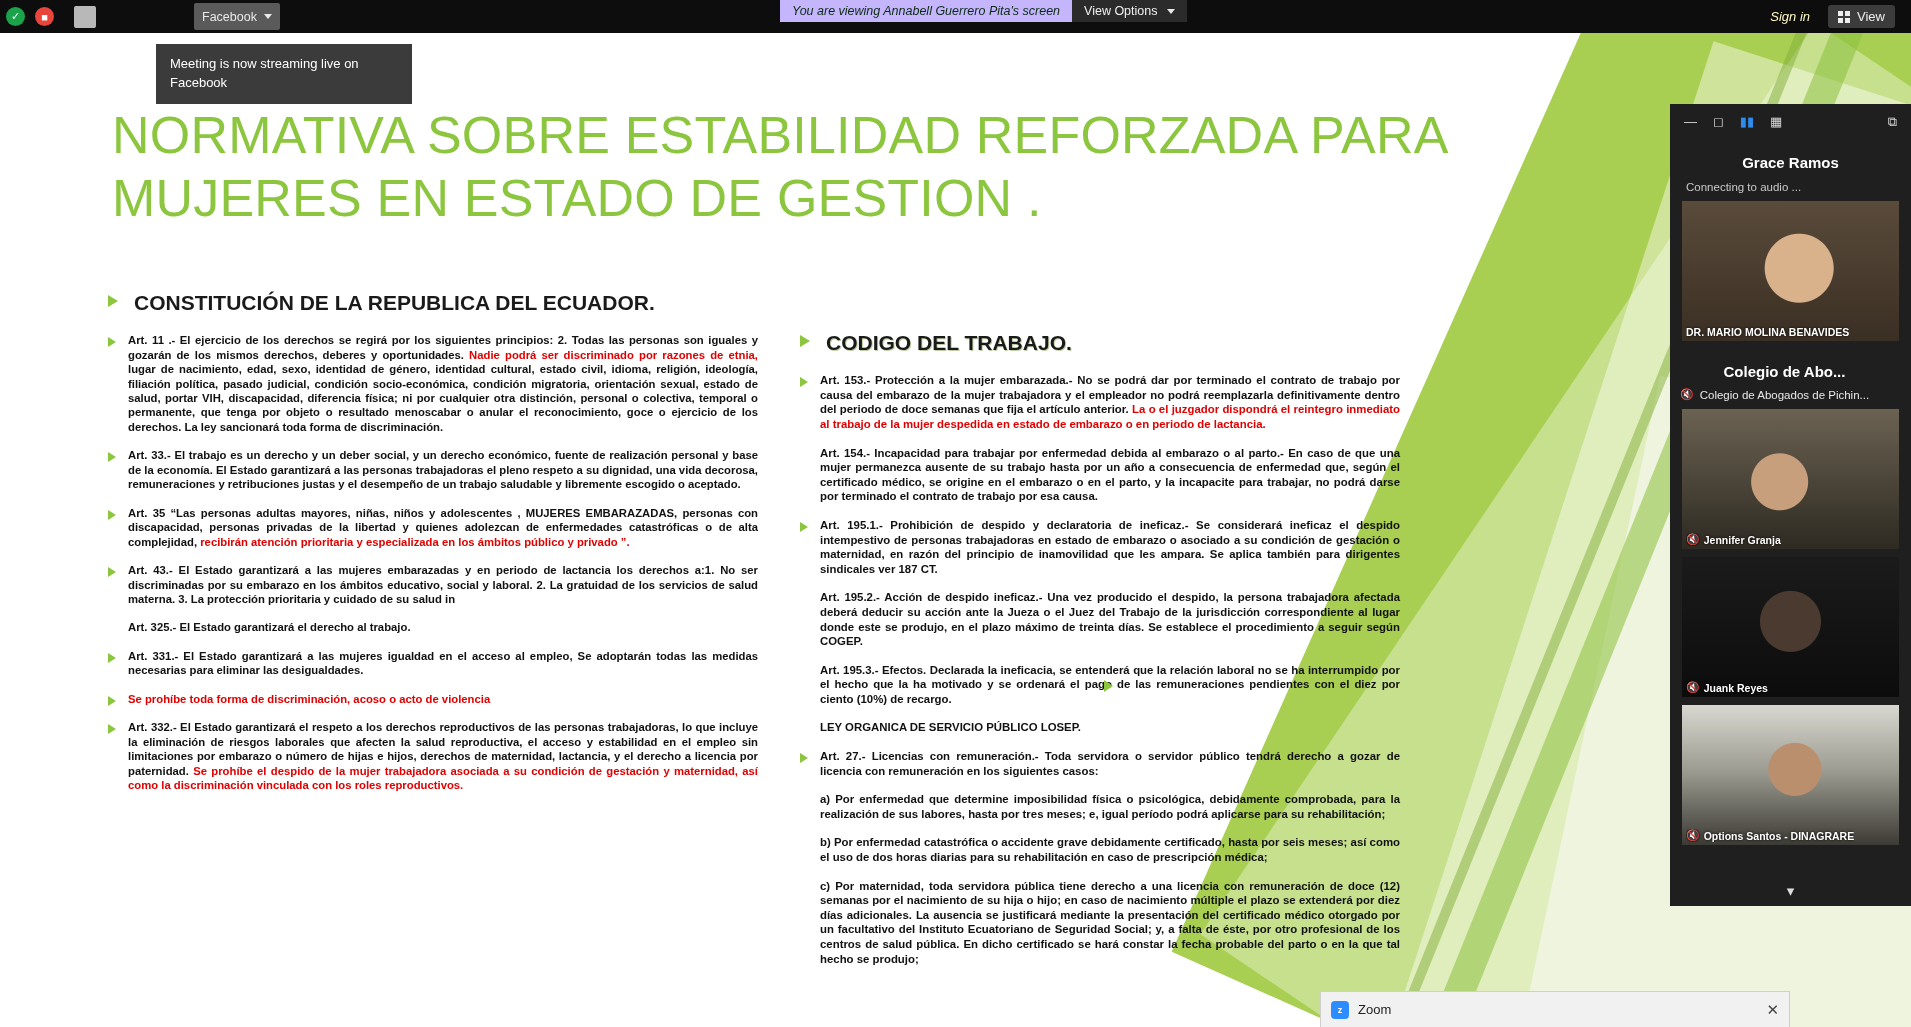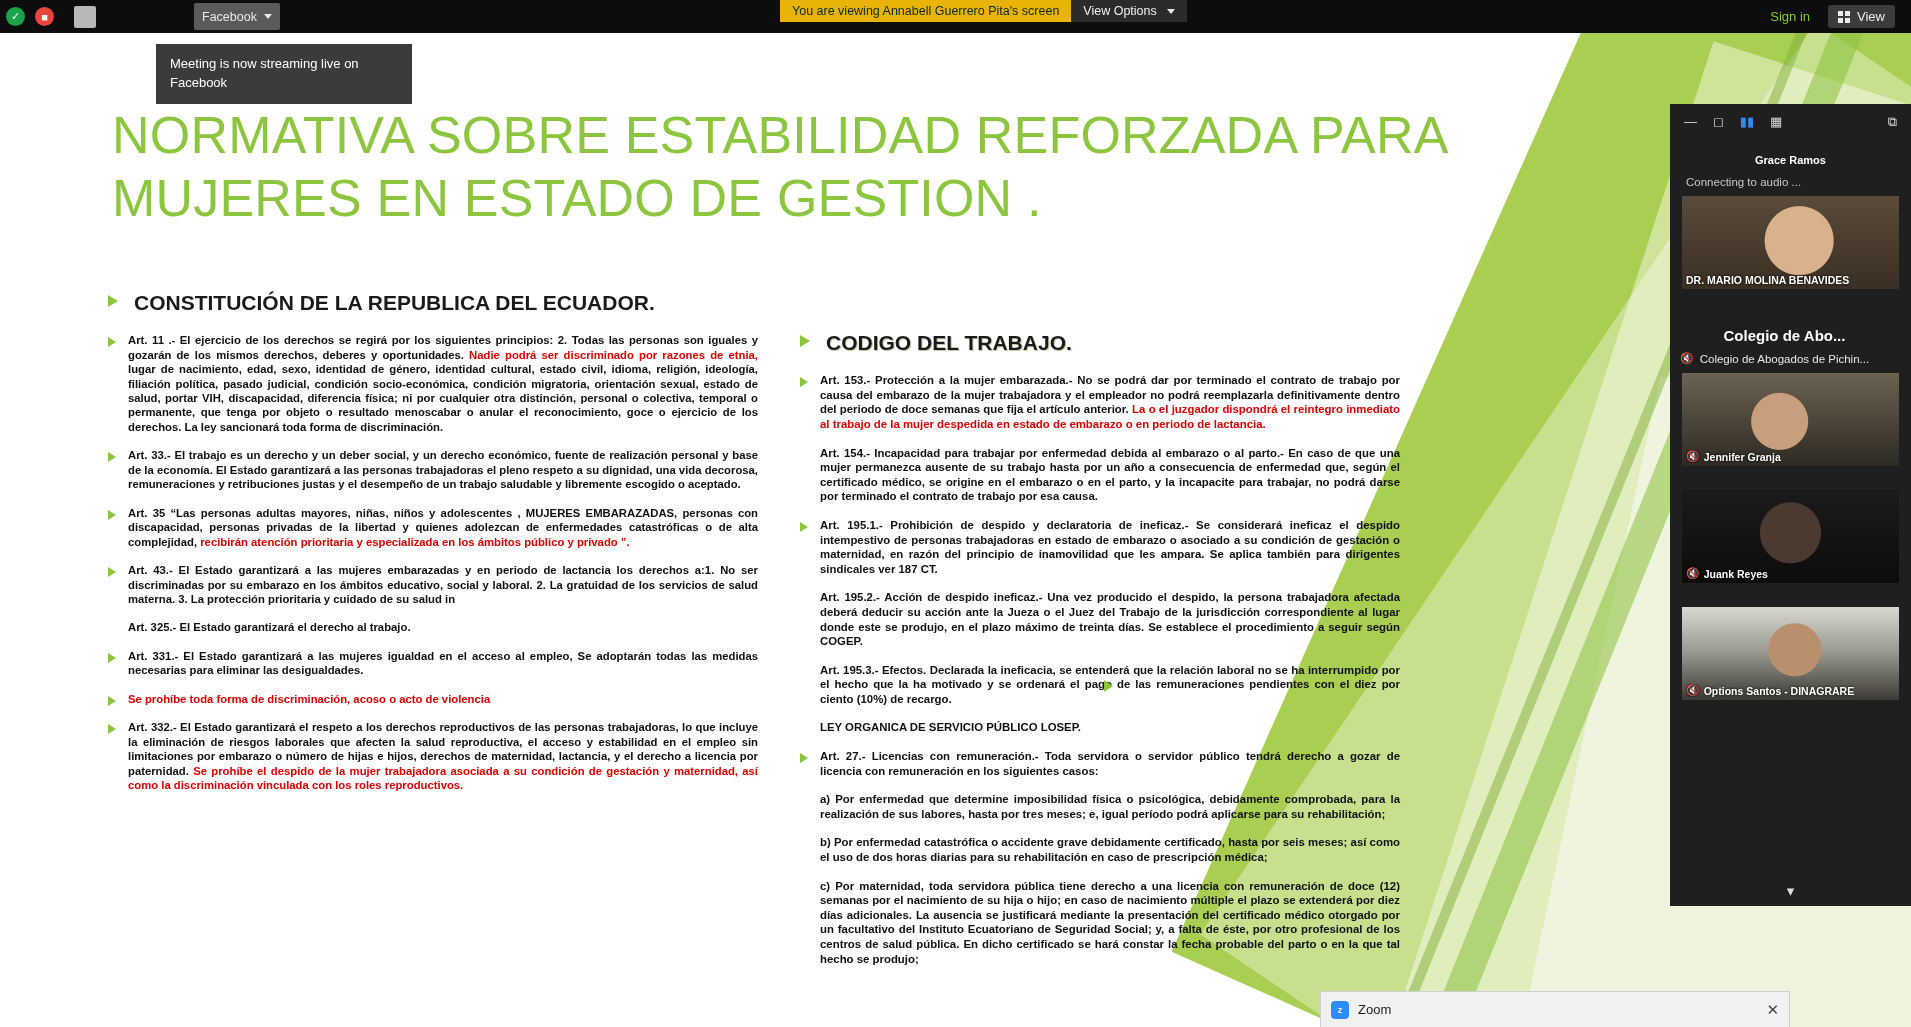--- a/index.html
+++ b/index.html
@@ -204,25 +204,26 @@
   .sharebar {
     position: absolute;
     left: 780px; top: 0;
     width: 457px; height: 22px;
     display: flex;
     align-items: stretch;
     font-size: 12.5px;
     z-index: 50;
   }
   .sharebar .viewing {
-    background: #eab308;
+    background: #c4b5fd;
     color: #0b2b14;
     display: flex; align-items: center;
     padding: 0 12px;
     white-space: nowrap;
+    font-style: italic;
   }
   .sharebar .viewopts {
     background: #2b2b2b;
     color: #f0f0f0;
     display: flex; align-items: center;
     gap: 10px;
     padding: 8px 12px;
   }
 
   .topbar-right {
@@ -231,22 +232,23 @@
     width: 441px; height: 33px;
     background: #0d0d0d;
     display: flex;
     align-items: center;
     justify-content: flex-end;
     gap: 18px;
     padding-right: 16px;
     z-index: 40;
   }
   .signin {
-    color: #84cc16;
+    color: #fef9c3;
     font-size: 13px;
+    font-style: italic;
   }
   .view-btn {
     display: flex;
     align-items: center;
     gap: 7px;
     background: #3c3c3c;
     color: #ededed;
     font-size: 13px;
     padding: 4px 10px;
     border-radius: 3px;
@@ -274,35 +276,35 @@
     align-items: center;
     gap: 16px;
     padding: 0 14px;
     color: #d8d8d8;
   }
   .pt-icon { font-size: 13px; line-height: 1; }
   .pt-icon.active { color: #2e8cf0; }
   .pt-spacer { flex: 1; }
   .panel-name {
     color: #ffffff;
-    font-size: 11px;
+    font-size: 15px;
     font-weight: bold;
     text-align: center;
     padding: 16px 0 10px 0;
   }
   .panel-status {
     color: #c9c9c9;
     font-size: 11.5px;
     padding: 0 16px 8px 16px;
   }
   .tile {
     position: relative;
     width: 217px;
-    margin: 0 auto 24px auto;
-    height: 93px;
+    margin: 0 auto 8px auto;
+    height: 140px;
     overflow: hidden;
     background: #222;
   }
   .tile .label {
     position: absolute;
     left: 4px; bottom: 3px;
     color: #fff;
     font-size: 10.5px;
     font-weight: bold;
     text-shadow: 0 0 3px #000;

